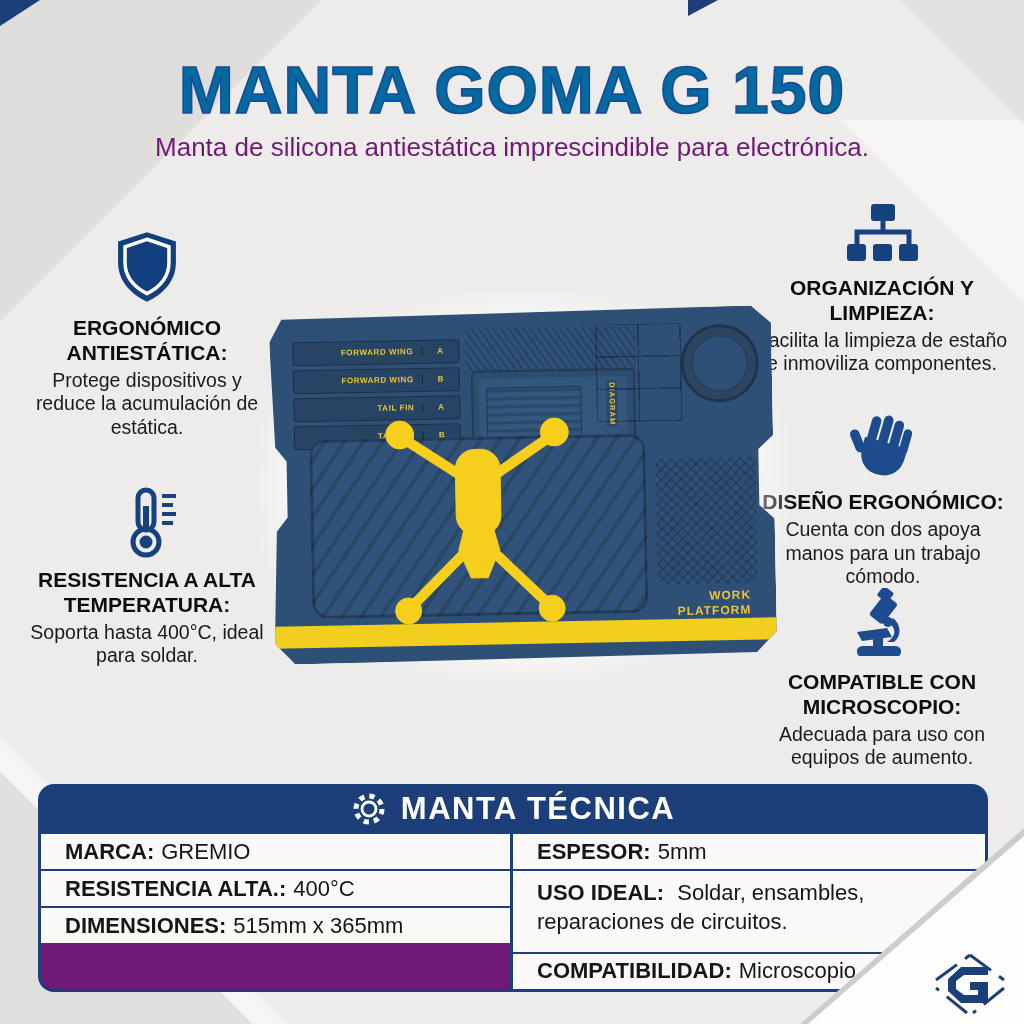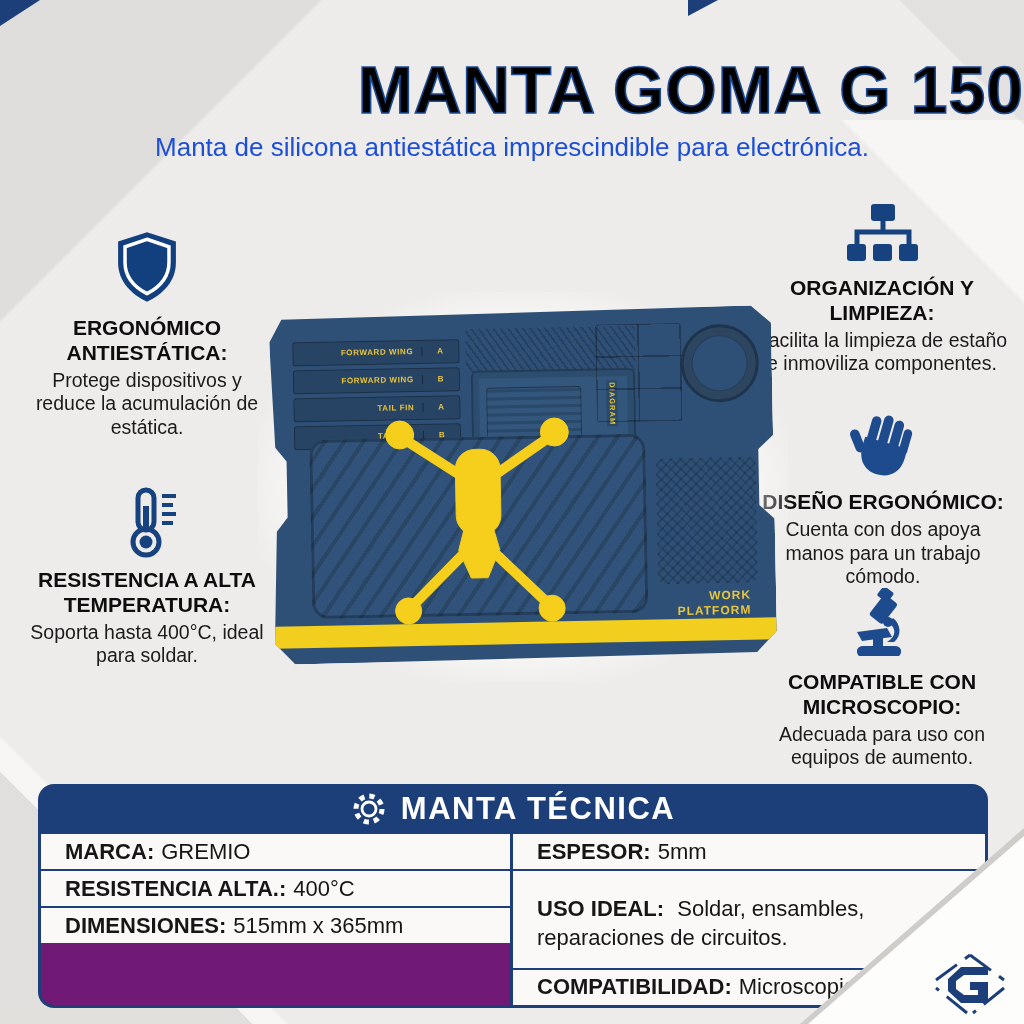--- a/index.html
+++ b/index.html
@@ -13,27 +13,27 @@
   .facet{position:absolute;pointer-events:none;}
   .facet.f1{left:0;top:0;width:420px;height:420px;background:linear-gradient(135deg,rgba(180,178,174,.25) 0 38%,rgba(0,0,0,0) 38.5%);}
   .facet.f2{left:0;bottom:0;width:380px;height:460px;background:linear-gradient(45deg,rgba(180,178,174,.22) 0 30%,rgba(255,255,255,.5) 30% 34%,rgba(0,0,0,0) 34.5%);}
   .facet.f3{right:0;top:120px;width:400px;height:600px;background:linear-gradient(225deg,rgba(255,255,255,.55) 0 18%,rgba(0,0,0,0) 18.5%);}
   .facet.f4{right:0;top:0;width:300px;height:260px;background:linear-gradient(225deg,rgba(180,178,174,.18) 0 22%,rgba(0,0,0,0) 22.5%);}
   .corner-tri{position:absolute;background:#1d3f79;}
   .corner-tri.tl{left:0;top:0;width:40px;height:26px;clip-path:polygon(0 0,100% 0,0 100%);}
   .corner-tri.tm{left:688px;top:0;width:30px;height:16px;clip-path:polygon(0 0,100% 0,0 100%);}
   
   .page-title{
-    position:absolute;left:0;top:52px;width:100%;text-align:right;
-    font-size:66px;font-weight:800;color:#000000;letter-spacing:1px;
+    position:absolute;left:0;top:52px;width:100%;text-align:center;
+    font-size:66px;font-weight:800;color:#0369a1;letter-spacing:1px;
     -webkit-text-stroke:1.6px #1c4a94;
   }
   .page-subtitle{
     position:absolute;left:0;top:132px;width:100%;text-align:center;
-    font-size:26px;color:#1d4ed8;
+    font-size:26px;color:#701a75;
   }
   
   .feature{position:absolute;text-align:center;}
   .feature .f-icon{display:block;margin:0 auto 10px auto;}
   .feature .f-title{font-weight:800;font-size:21px;line-height:1.18;color:#0d0d0d;}
   .feature .f-text{font-size:19.5px;line-height:1.22;margin-top:3px;color:#1b1b1b;}
   .feat-l1{left:28px;top:228px;width:238px;}
   .feat-l2{left:28px;top:486px;width:238px;}
   .feat-r1{left:756px;top:202px;width:252px;}
   .feat-r2{left:754px;top:414px;width:258px;}
@@ -89,21 +89,21 @@
     color:#ffffff;font-weight:800;font-size:31px;letter-spacing:1.5px;
   }
   .spec-body{
     display:grid;grid-template-columns:1fr 1fr;background:#701a75;
     border:3px solid #1d3f79;border-top:none;border-radius:0 0 16px 16px;overflow:hidden;
   }
   .spec-col.left{border-right:3px solid #1d3f79;}
   .spec-row{height:35px;display:flex;align-items:center;padding-left:24px;
     font-size:22px;border-bottom:2.5px solid #1d3f79;background:#faf9f7;}
   .spec-row:last-child{border-bottom:none;}
-  .spec-row.tall{height:72.5px;display:block;padding-top:24px;padding-right:14px;line-height:1.3;}
+  .spec-row.tall{height:72.5px;display:block;padding-top:8px;padding-right:14px;line-height:1.3;}
   .spec-row b{font-weight:800;}
   .spec-row .val{margin-left:7px;font-weight:400;}
   
   .fold-shadow{position:absolute;right:0;bottom:0;width:224px;height:196px;
     clip-path:polygon(100% 0,100% 100%,0 100%);background:#cfcdc9;}
   .fold{position:absolute;right:0;bottom:0;width:216px;height:188px;
     clip-path:polygon(100% 0,100% 100%,0 100%);background:#fdfdfc;}
   .brand-logo{position:absolute;right:14px;bottom:8px;}
 </style>
 </head>

